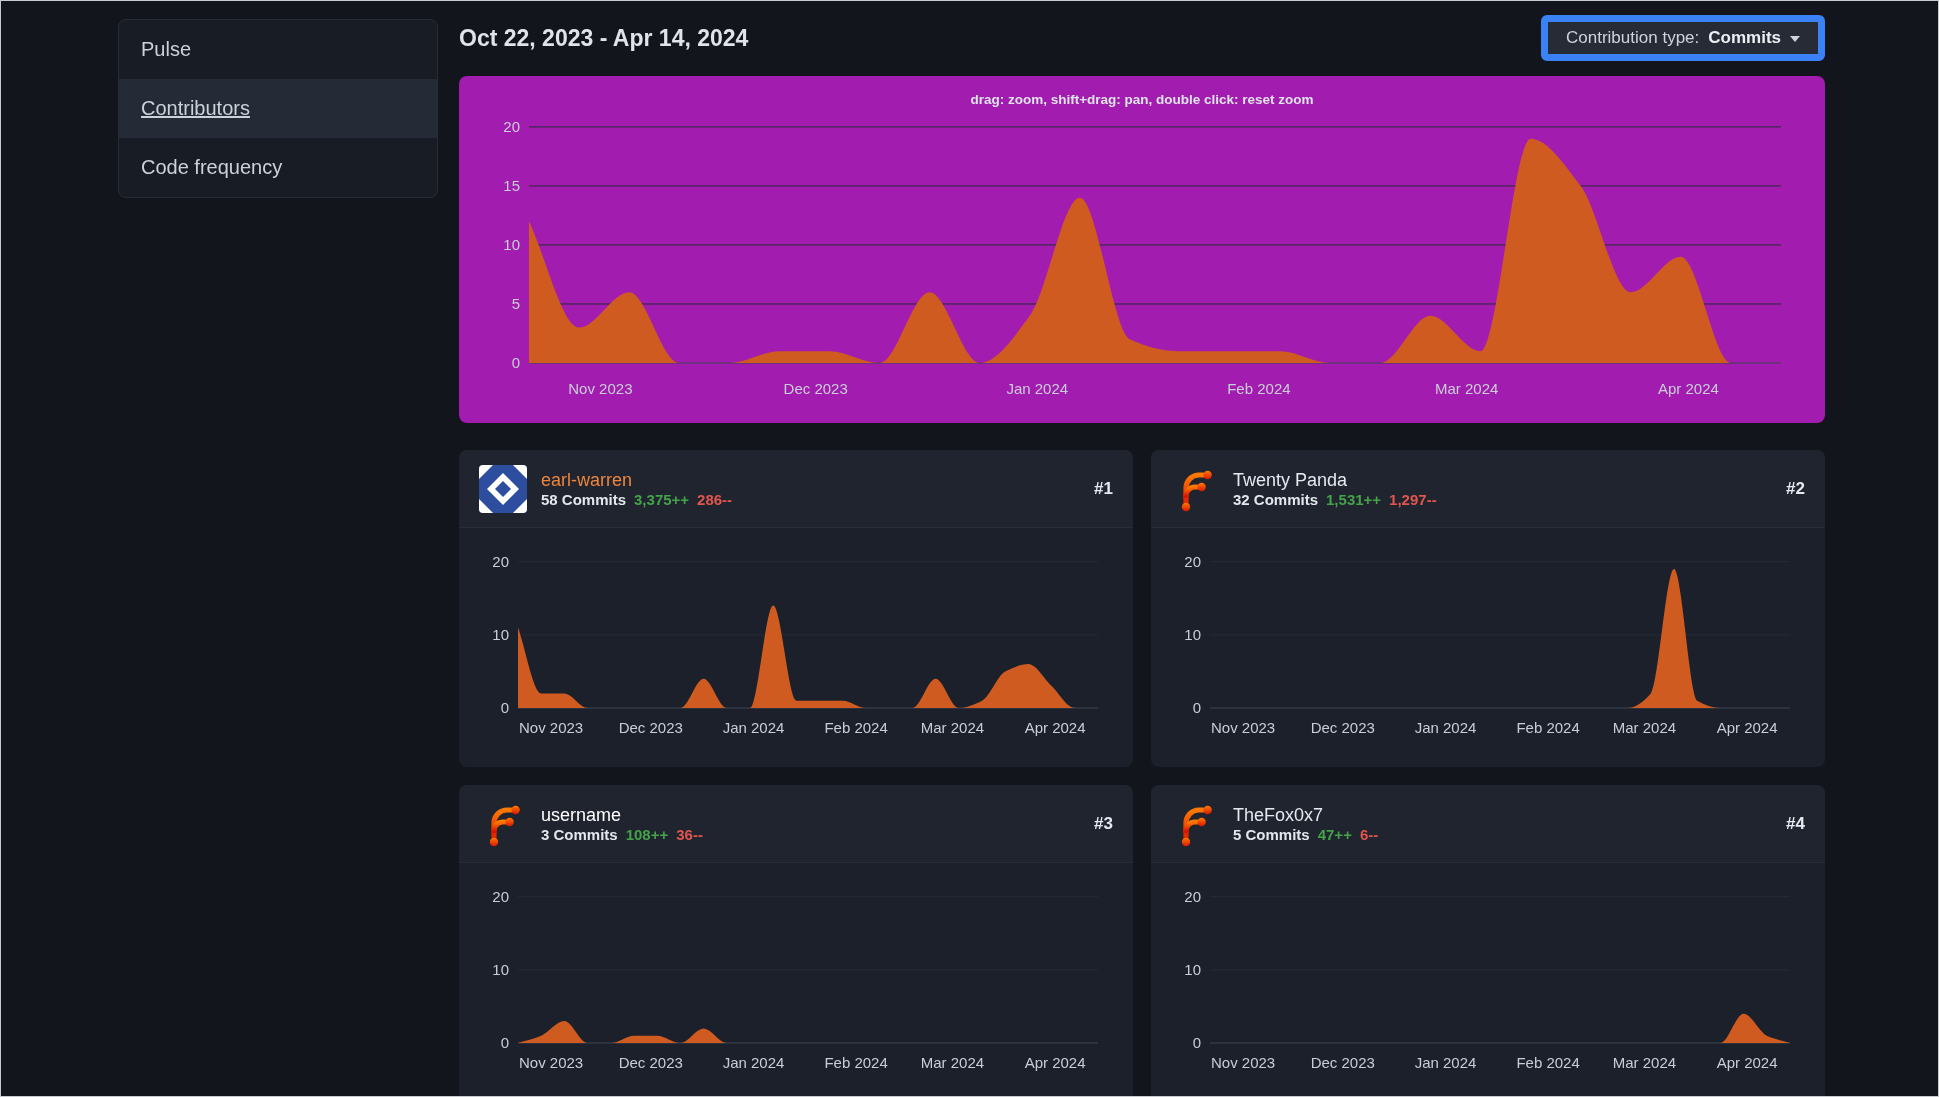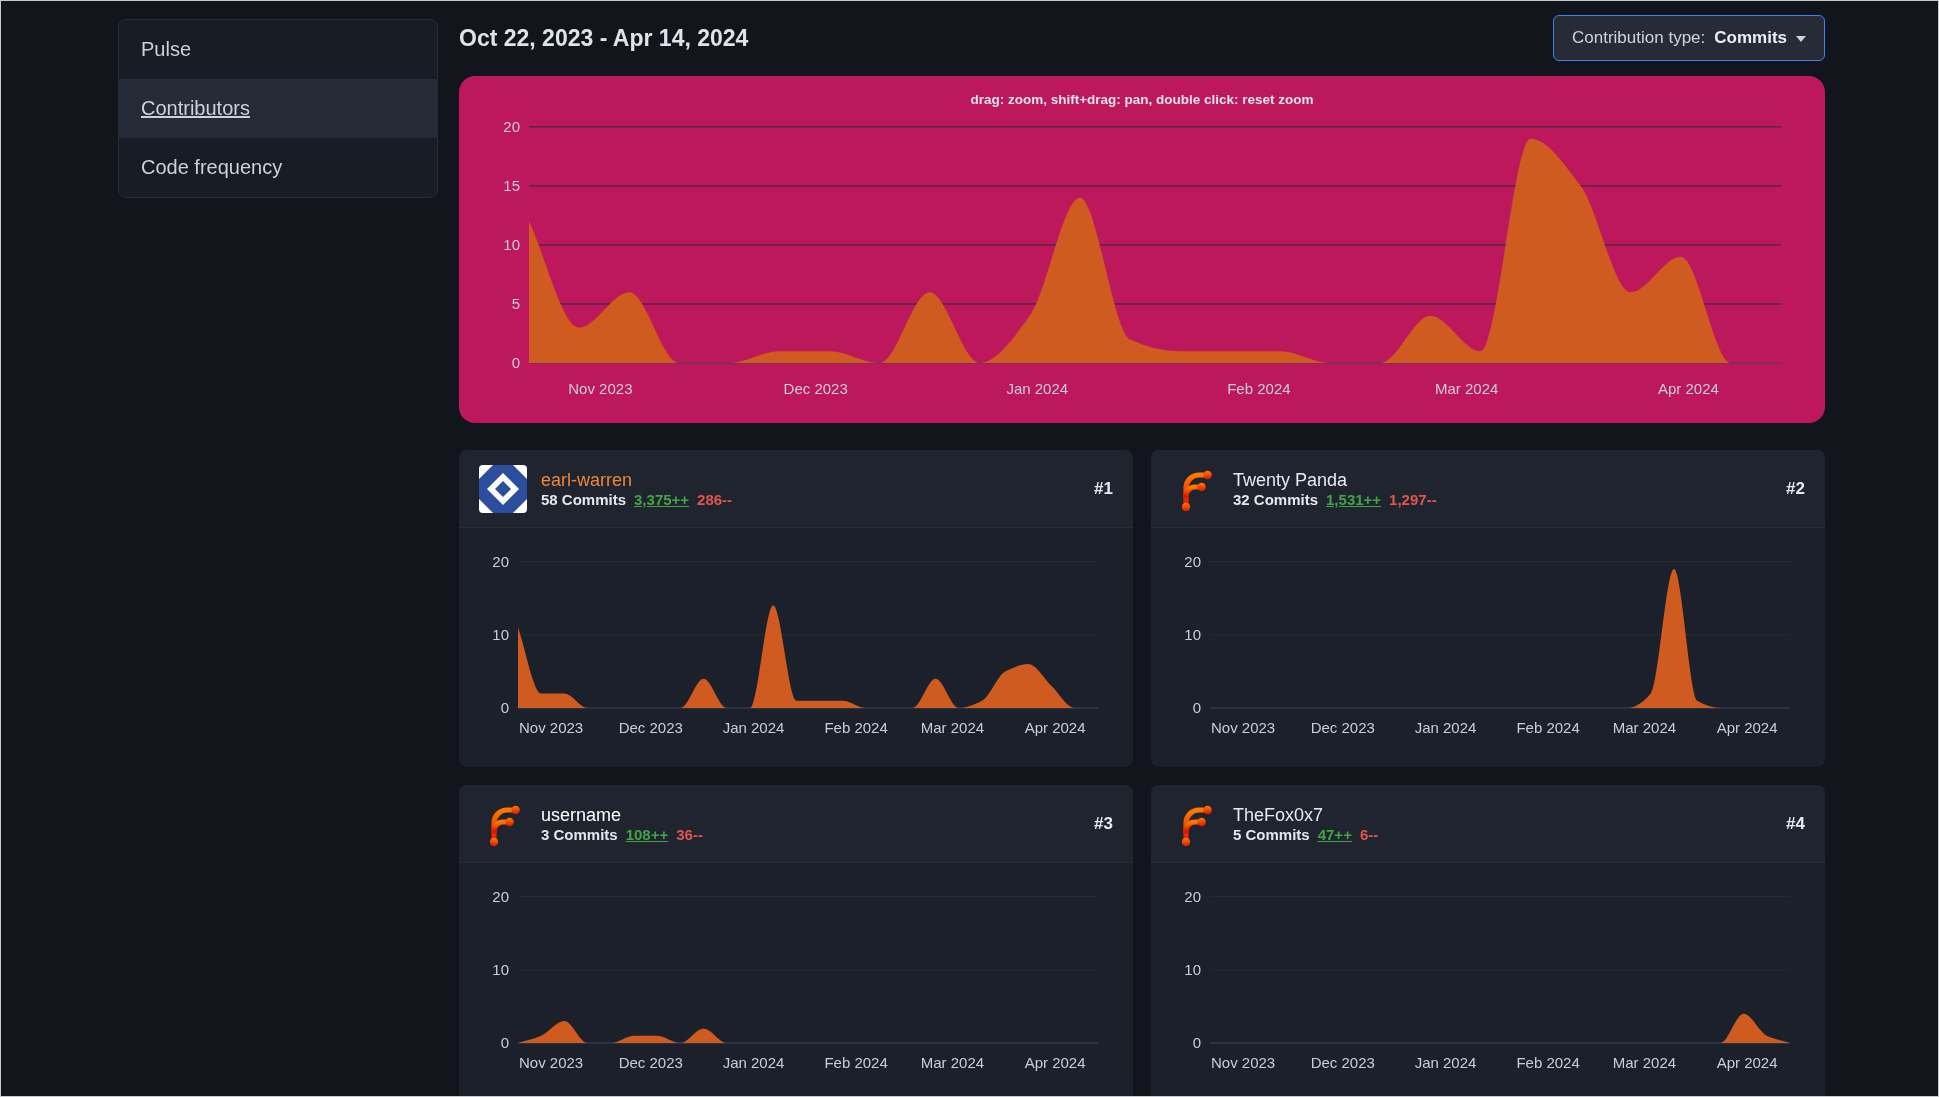--- a/index.html
+++ b/index.html
@@ -21,51 +21,51 @@
     height: 59px; display: flex; align-items: center;
     padding: 0 22px; font-size: 20px; color: #ccd2da; cursor: pointer;
   }
   .side-item.active { background: #242a36; text-decoration: underline; }
   
   .main { position: absolute; left: 458px; top: 0; width: 1366px; }
   .topbar { display: flex; justify-content: space-between; align-items: center; margin-top: 12px; height: 50px; }
   .page-title { font-size: 23px; color: #dfe3ea; }
   .dropdown {
     display: flex; align-items: center; gap: 9px;
-    background: #262b35; border: 1px solid #3b82f6; border-radius: 6px;
+    background: #262b35; border: 7px solid #3b82f6; border-radius: 6px;
     height: 46px; padding: 0 18px; color: #ced3db; font-size: 17px; cursor: pointer;
   }
   .dropdown b { color: #eceff4; font-weight: 700; }
   .caret {
     width: 0; height: 0; margin-top: 2px;
     border-left: 5px solid transparent; border-right: 5px solid transparent;
     border-top: 6px solid #ced3db;
   }
-  .panel { background: #be185d; border-radius: 16px; }
+  .panel { background: #a21caf; border-radius: 8px; }
   .main-panel { margin-top: 13px; height: 347px; padding: 0 20px; }
   .hint { padding-top: 16px; text-align: center; font-size: 13.5px; font-weight: 700; color: #dfe3ea; }
   .main-panel svg, .card-chart svg { display: block; margin-top: 4px; }
   svg text { font-family: "Liberation Sans", sans-serif; }
   
   .grid {
     margin-top: 27px; display: grid;
     grid-template-columns: 674px 674px; gap: 18px;
   }
   .card { height: 317px; background: #1b202a; border-radius: 8px; overflow: hidden; }
   .card-header {
     height: 78px; background: #20242f; border-bottom: 1px solid #272c37;
     display: flex; align-items: center; gap: 14px; padding: 0 20px;
   }
   .avatar { width: 48px; height: 48px; border-radius: 4px; overflow: hidden; flex: none; cursor: pointer; }
   .avatar svg { display: block; }
   .meta { display: flex; flex-direction: column; gap: 0; }
   .name { font-size: 18px; color: #e6e9ef; text-decoration: none; cursor: pointer; }
   .stat-line { display: flex; gap: 8px; font-size: 15px; font-weight: 700; }
   .stat-commits { color: #e4e8ee; }
-  .stat-adds { color: var(--green, #44a348); text-decoration: underline; }
+  .stat-adds { color: var(--green, #44a348); }
   .stat-dels { color: var(--red, #e0564f); }
   .rank { margin-left: auto; font-size: 17px; font-weight: 700; color: #e6e9ef; }
   .card-chart { padding: 10px 15px 0; }
 </style>
 </head>
 <body>
 
 <svg width="0" height="0" style="position:absolute" aria-hidden="true">
   <defs>
     <linearGradient id="fg-grad" x1="0" y1="0" x2="0" y2="1">

